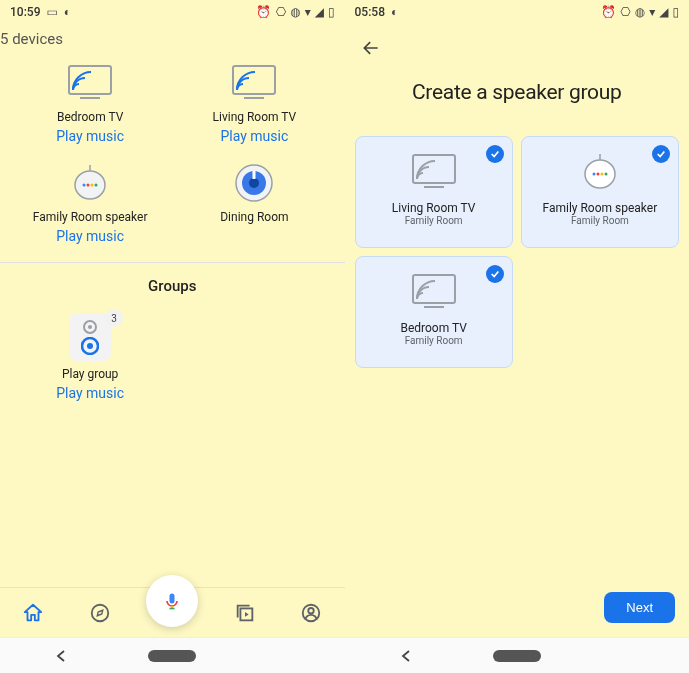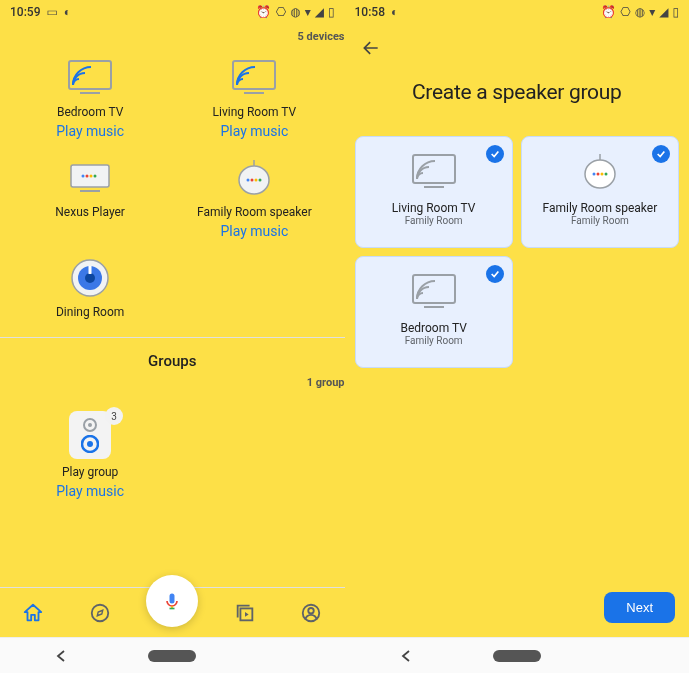--- a/index.html
+++ b/index.html
@@ -7,21 +7,21 @@
     font-family: -apple-system, BlinkMacSystemFont, "Segoe UI", Roboto, sans-serif;
     background: #fff;
     width: 689px;
     height: 673px;
     display: flex;
     position: relative;
   }
   .screen {
     width: 344.5px;
     height: 673px;
-    background: #fde047;
+    background: #fef9c3;
     position: relative;
     display: flex;
     flex-direction: column;
     overflow: hidden;
   }
   
   .status-bar {
     height: 24px;
     display: flex;
     justify-content: space-between;
@@ -29,25 +29,24 @@
     padding: 0 10px;
     font-size: 12px;
     color: #333;
     font-weight: 500;
   }
   .status-left { display: flex; align-items: center; gap: 6px; }
   .status-right { display: flex; align-items: center; gap: 4px; }
   .status-glyph { font-size:12px; color:#444; }
   
   .section-header {
-    text-align: right;
-    font-size: 11px;
+    text-align: left;
+    font-size: 15px;
     color: #555;
     padding: 6px 0 4px;
-    font-weight: bold;
   }
   .device-grid {
     display: grid;
     grid-template-columns: 1fr 1fr;
     padding: 0 8px;
   }
   .device-tile {
     display: flex;
     flex-direction: column;
     align-items: center;
@@ -278,33 +277,20 @@
             <line x1="13" y1="34" x2="33" y2="34" stroke="#9aa0a6" stroke-width="2"></line>
             <path d="M6 26 A18 18 0 0 1 24 8" fill="none" stroke="#1a73e8" stroke-width="2"></path>
             <path d="M6 26 A12 12 0 0 1 18 14" fill="none" stroke="#1a73e8" stroke-width="2"></path>
             <path d="M6 26 A6 6 0 0 1 12 20" fill="none" stroke="#1a73e8" stroke-width="2"></path>
           </svg>
       </div>
       <div class="device-name">Living Room TV</div>
       <div class="device-action">Play music</div>
     </div>
 
-    <div class="device-tile">
-      <div class="device-icon-wrap">
-        <svg width="46" height="38" viewBox="0 0 46 38">
-            <rect x="4" y="6" width="38" height="22" rx="2" fill="#f1f3f4" stroke="#9aa0a6" stroke-width="1.5"></rect>
-            <line x1="13" y1="32" x2="33" y2="32" stroke="#9aa0a6" stroke-width="2"></line>
-            <circle cx="16" cy="17" r="1.5" fill="#4285f4"></circle>
-            <circle cx="20" cy="17" r="1.5" fill="#ea4335"></circle>
-            <circle cx="24" cy="17" r="1.5" fill="#fbbc04"></circle>
-            <circle cx="28" cy="17" r="1.5" fill="#34a853"></circle>
-          </svg>
-      </div>
-      <div class="device-name">Nexus Player</div>
-    </div>
 
     <div class="device-tile">
       <div class="device-icon-wrap">
         <svg width="40" height="40" viewBox="0 0 40 40">
             <line x1="20" y1="2" x2="20" y2="8" stroke="#9aa0a6" stroke-width="1.5"></line>
             <ellipse cx="20" cy="22" rx="15" ry="14" fill="#f1f3f4" stroke="#9aa0a6" stroke-width="1.5"></ellipse>
             <circle cx="14" cy="22" r="1.5" fill="#4285f4"></circle>
             <circle cx="18" cy="22" r="1.5" fill="#ea4335"></circle>
             <circle cx="22" cy="22" r="1.5" fill="#fbbc04"></circle>
             <circle cx="26" cy="22" r="1.5" fill="#34a853"></circle>
@@ -324,21 +310,20 @@
           </svg>
       </div>
       <div class="device-name">Dining Room</div>
     </div>
     <div></div>
   </div>
 
   <div class="divider"></div>
 
   <div class="groups-title">Groups</div>
-  <div class="section-header">1 group</div>
 
   <div class="device-grid single-col">
     <div class="device-tile group-tile">
       <div class="group-icon-box">
         <svg width="14" height="14" viewBox="0 0 14 14">
             <circle cx="7" cy="7" r="6" fill="none" stroke="#9aa0a6" stroke-width="2"></circle>
             <circle cx="7" cy="7" r="2" fill="#9aa0a6"></circle>
           </svg>
         <svg width="18" height="18" viewBox="0 0 18 18">
             <circle cx="9" cy="9" r="8" fill="none" stroke="#1a73e8" stroke-width="2.5"></circle>
@@ -396,21 +381,21 @@
       </svg>
     <div class="nav-pill"></div>
     <div style="width:14px"></div>
   </div>
 </div>
 
 <div class="screen">
 
   <div class="status-bar">
     <div class="status-left">
-      <span>10:58</span>
+      <span>05:58</span>
       <span class="status-glyph">◐</span>
     </div>
     <div class="status-right">
       <span class="status-glyph">⏰</span>
       <span class="status-glyph">⎔</span>
       <span class="status-glyph">◍</span>
       <span class="status-glyph">▾</span>
       <span class="status-glyph">◢</span>
       <span class="status-glyph">▯</span>
     </div>

